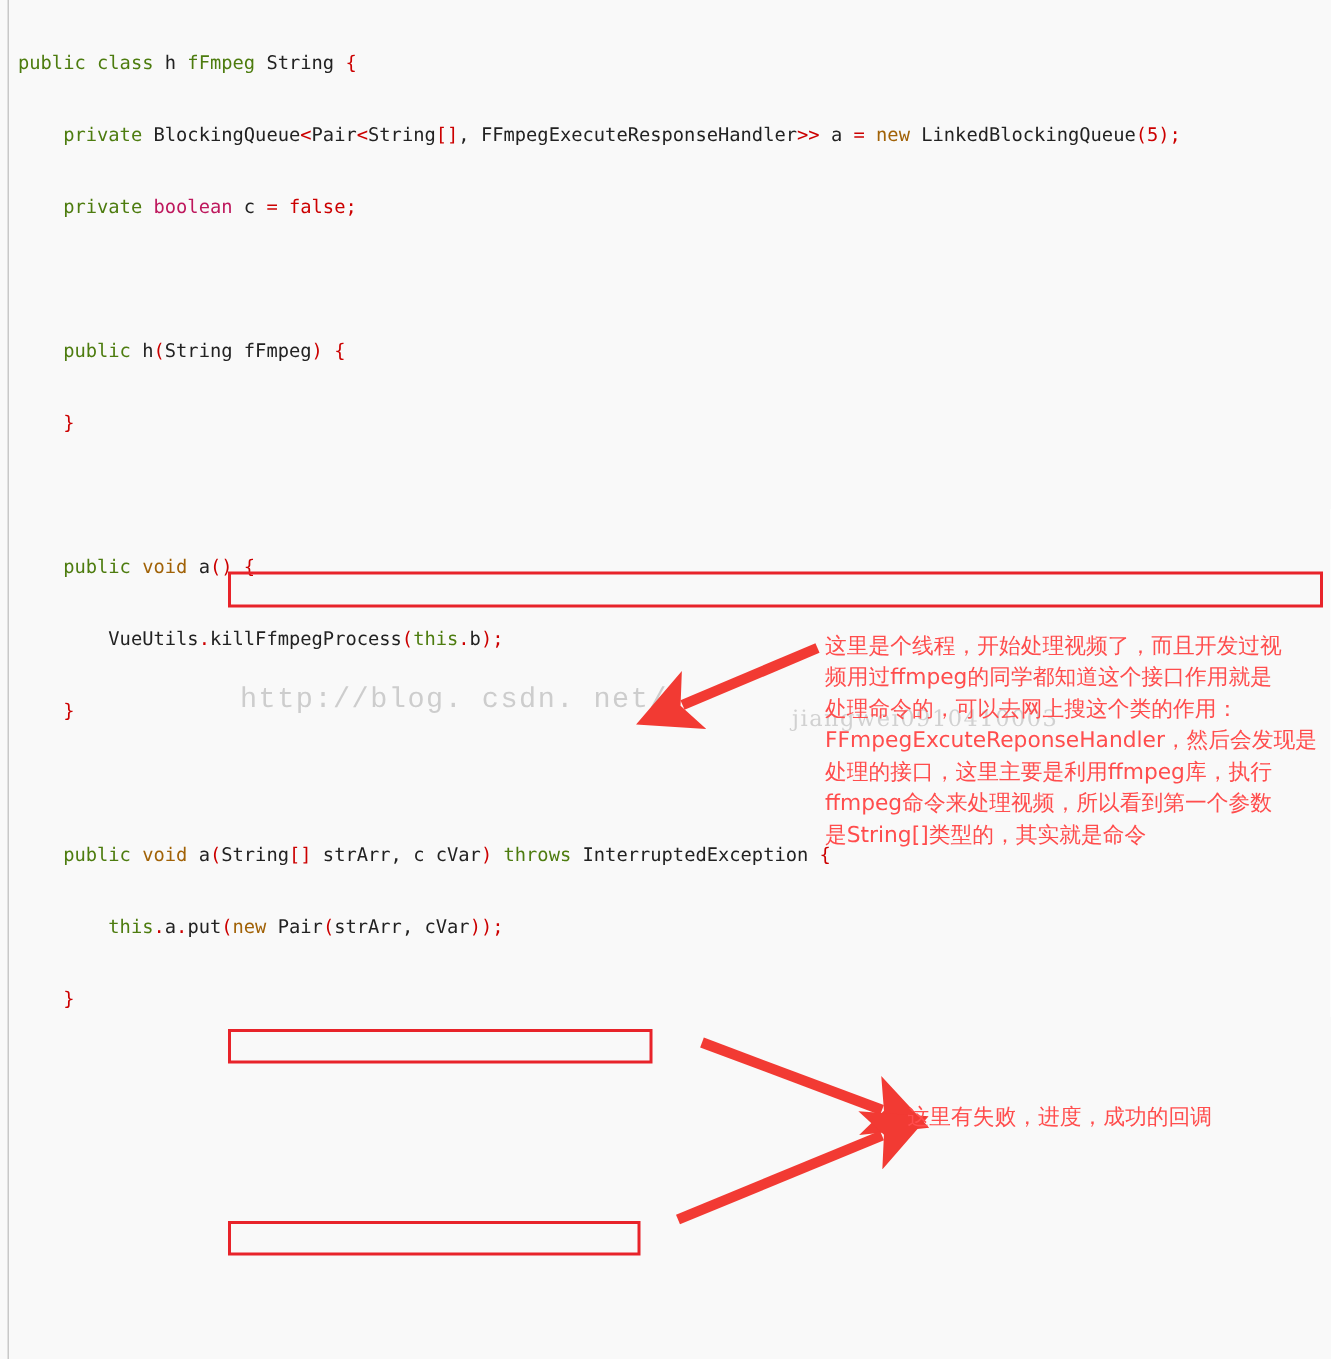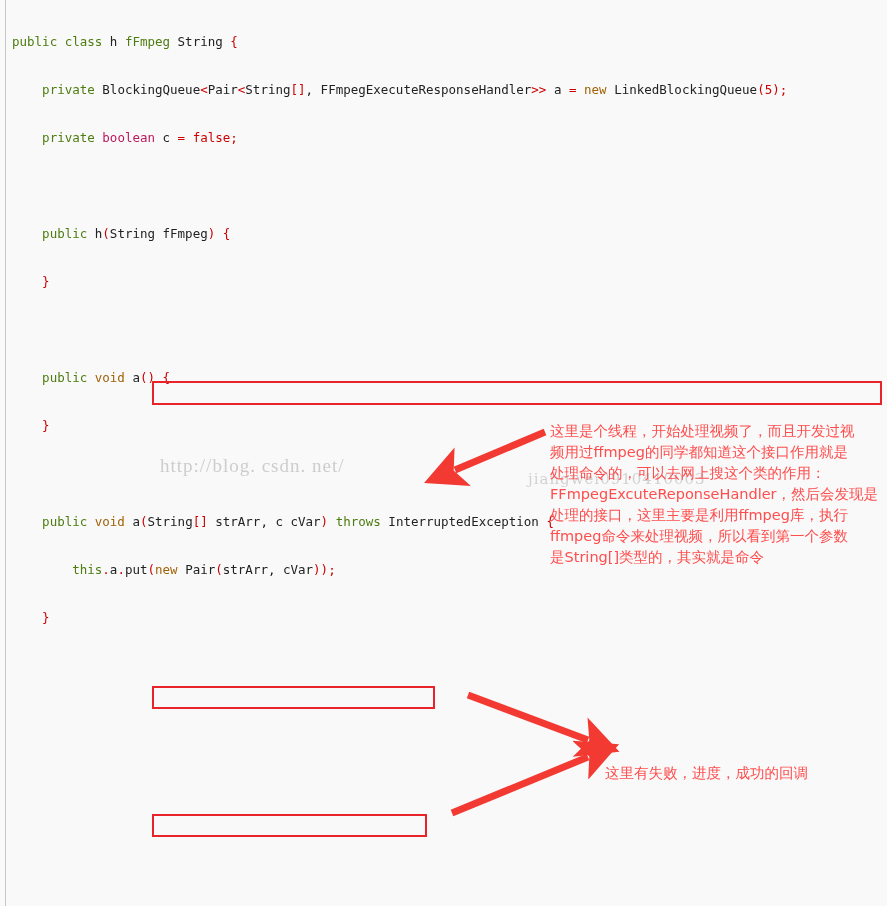--- a/index.html
+++ b/index.html
@@ -63,21 +63,21 @@
     color: #ff4d4d;
     font-family: "DejaVu Sans", "Liberation Sans", sans-serif;
     font-size: 14.5px;
     line-height: 21px;
     white-space: pre-line;
   }
   #watermark {
     position: absolute;
     left: 160px;
     top: 455px;
-    font-family: Liberation Serif, serif;
+    font-family: Liberation Mono, monospace;
     font-size: 19px;
     color: rgba(150,150,150,0.45);
     letter-spacing: 1px;
     white-space: nowrap;
   }
   #watermark2 {
     position: absolute;
     left: 528px;
     top: 470px;
     font-family: "DejaVu Serif", "Liberation Serif", serif;
@@ -96,20 +96,21 @@
 
   <div id="code">
     <span class="ln"><span class="kw">public class </span><span class="plain">h </span><span class="kw">fFmpeg </span><span class="plain">String </span><span class="pun">{</span></span>
     <span class="ln">    <span class="kw">private </span><span class="plain">BlockingQueue</span><span class="pun">&lt;</span><span class="plain">Pair</span><span class="pun">&lt;</span><span class="plain">String</span><span class="pun">[]</span><span class="plain">, FFmpegExecuteResponseHandler</span><span class="pun">&gt;&gt;</span><span class="plain"> a </span><span class="pun">=</span><span class="plain"> </span><span class="kw2">new </span><span class="plain">LinkedBlockingQueue</span><span class="pun">(</span><span class="num">5</span><span class="pun">);</span></span>
     <span class="ln">    <span class="kw">private </span><span class="teal">boolean </span><span class="plain">c </span><span class="pun">=</span><span class="plain"> </span><span class="pun">false;</span></span>
     <span class="ln"> </span>
     <span class="ln">    <span class="kw">public </span><span class="plain">h</span><span class="pun">(</span><span class="plain">String fFmpeg</span><span class="pun">)</span><span class="plain"> </span><span class="pun">{</span></span>
     <span class="ln">    <span class="pun">}</span></span>
     <span class="ln"> </span>
     <span class="ln">    <span class="kw">public </span><span class="kw2">void </span><span class="plain">a</span><span class="pun">()</span><span class="plain"> </span><span class="pun">{</span></span>
+    <span class="ln">        <span class="plain">VueUtils</span><span class="pun">.</span><span class="plain">killFfmpegProcess</span><span class="pun">(</span><span class="kw">this</span><span class="pun">.</span><span class="plain">b</span><span class="pun">);</span></span>
     <span class="ln">    <span class="pun">}</span></span>
     <span class="ln"> </span>
     <span class="ln">    <span class="kw">public </span><span class="kw2">void </span><span class="plain">a</span><span class="pun">(</span><span class="plain">String</span><span class="pun">[]</span><span class="plain"> strArr, c cVar</span><span class="pun">)</span><span class="plain"> </span><span class="kw">throws </span><span class="plain">InterruptedException </span><span class="pun">{</span></span>
     <span class="ln">        <span class="kw">this</span><span class="pun">.</span><span class="plain">a</span><span class="pun">.</span><span class="plain">put</span><span class="pun">(</span><span class="kw2">new </span><span class="plain">Pair</span><span class="pun">(</span><span class="plain">strArr, cVar</span><span class="pun">));</span></span>
     <span class="ln">    <span class="pun">}</span></span>
     <span class="ln"> </span>
     
     
     
     
@@ -176,15 +177,15 @@
   <div class="redbox" style="left:152px; top:686px; width:283px; height:23px;"></div>
   <div class="redbox" style="left:152px; top:814px; width:275px; height:23px;"></div>
 
   <div class="note" style="left:550px; top:421px; width:340px;">这里是个线程，开始处理视频了，而且开发过视
 频用过ffmpeg的同学都知道这个接口作用就是
 处理命令的，可以去网上搜这个类的作用：
 FFmpegExcuteReponseHandler，然后会发现是
 处理的接口，这里主要是利用ffmpeg库，执行
 ffmpeg命令来处理视频，所以看到第一个参数
 是String[]类型的，其实就是命令</div>
-  <div class="note" style="left:605px; top:735px; width:280px;margin-top:28px;">这里有失败，进度，成功的回调</div>
+  <div class="note" style="left:605px; top:735px; width:280px;">这里有失败，进度，成功的回调</div>
 
 </div>
 
 </body></html>

